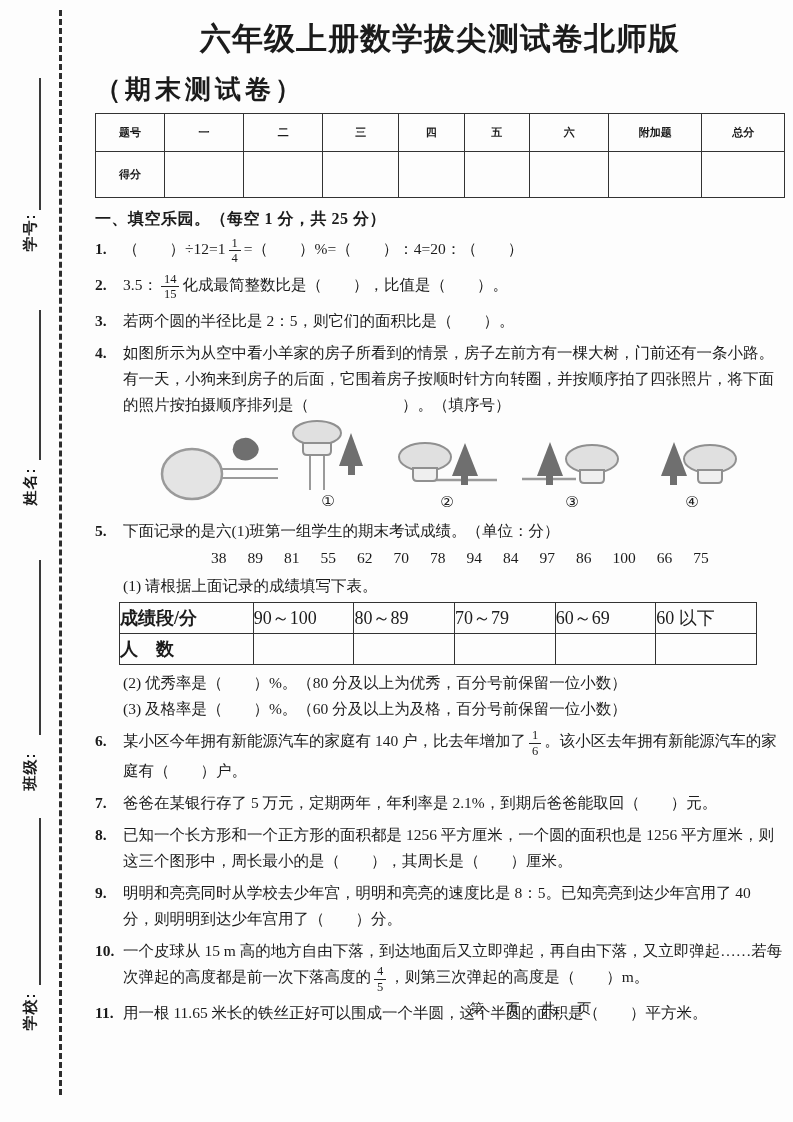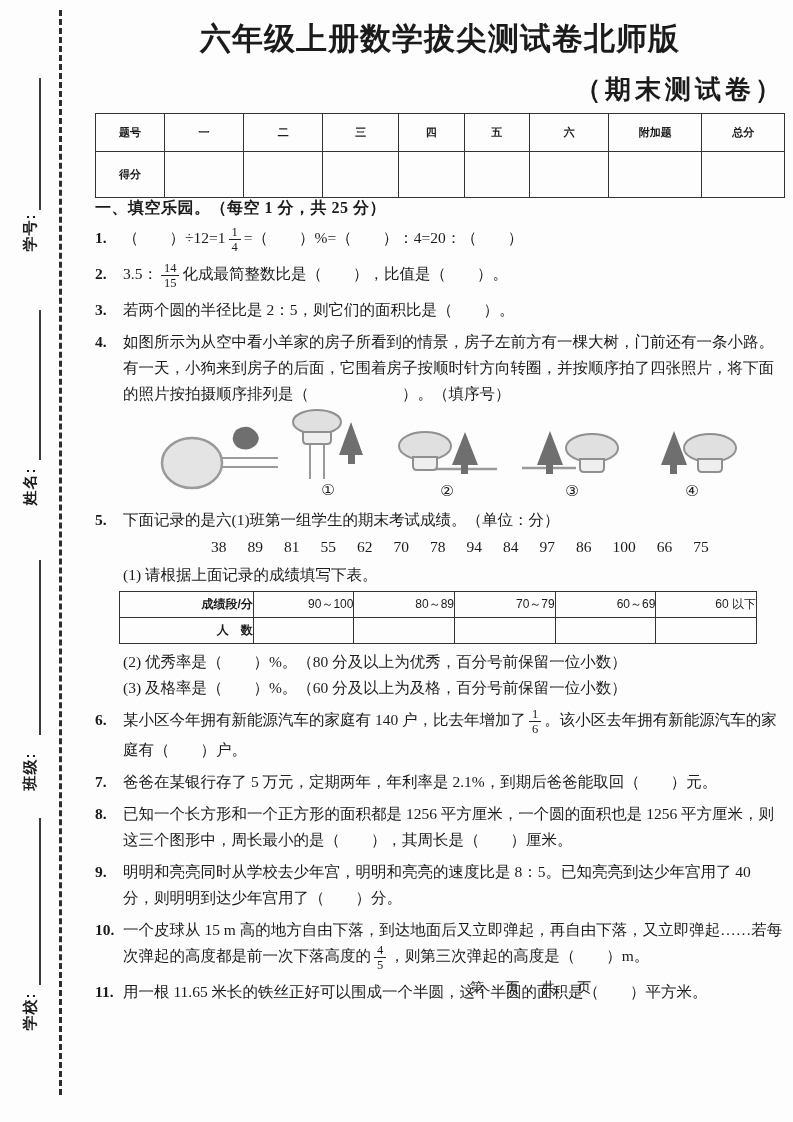--- a/index.html
+++ b/index.html
@@ -37,42 +37,42 @@
 
   
   .main { position:absolute; left:95px; top:0; width:690px; }
 
   .page-title {
     margin-top:18px; text-align:center;
     font-family:"Liberation Sans", sans-serif;
     font-size:31px; font-weight:800; letter-spacing:1px;
   }
   .page-subtitle {
-    margin-top:12px; text-align:right;
+    margin-top:12px; text-align:left;
     font-family:Liberation Serif, serif;
     font-size:26px; font-weight:800; letter-spacing:4px;
   }
   .exam-info {
     margin-top:16px; text-align:right;
     font-family:"Liberation Sans", sans-serif;
     font-size:15px; font-weight:700;
   }
 
   
   table.score { width:100%; border-collapse:collapse; margin-top:6px; }
   table.score th, table.score td {
     border:1.5px solid #333; text-align:center;
     font-size:11px; font-weight:700;
     font-family:"Liberation Serif", serif;
   }
   table.score tr.hdr  th { height:38px; }
   table.score tr.fill td { height:46px; }
 
   .section-heading {
-    font-size:16px; font-weight:700;
+    margin-top:11px; font-size:16px; font-weight:700;
     letter-spacing:0.5px;
   }
 
   
   #questions { margin-top:6px; }
   .question { position:relative; padding-left:28px; margin-bottom:6px; font-size:15.5px; line-height:1.68; }
   .q-num { position:absolute; left:0; top:0; font-weight:700; }
   .q-line { }
   .frac {
     display:inline-flex; flex-direction:column; align-items:center;
@@ -83,23 +83,23 @@
 
   .scores-row {
     display:flex; gap:21px; padding-left:88px; margin:1px 0 2px 0;
     font-size:15.5px;
   }
 
   
   .grade-wrap { margin:3px 28px 5px -4px; }
   table.grade { width:100%; border-collapse:collapse; }
   table.grade th, table.grade td {
-    border:1.5px solid #333; text-align:right;
-    font-size:12px; font-weight:400; height:26px;
-    font-family:Liberation Sans, sans-serif;
+    border:1.5px solid #333; text-align:left;
+    font-size:18px; font-weight:400; height:26px;
+    font-family:Liberation Serif, serif;
   }
   table.grade th.lbl, table.grade td.lbl { font-weight:700; }
 
   
   .photo-figure { position:relative; height:92px; margin:2px 0 0 -28px; width:690px; }
   .fig-item { position:absolute; display:flex; flex-direction:column; align-items:center; }
   .fi-0 { left:55px;  top:10px; }
   .fi-1 { left:190px; top:0; }
   .fi-2 { left:300px; top:13px; }
   .fi-3 { left:425px; top:13px; }

